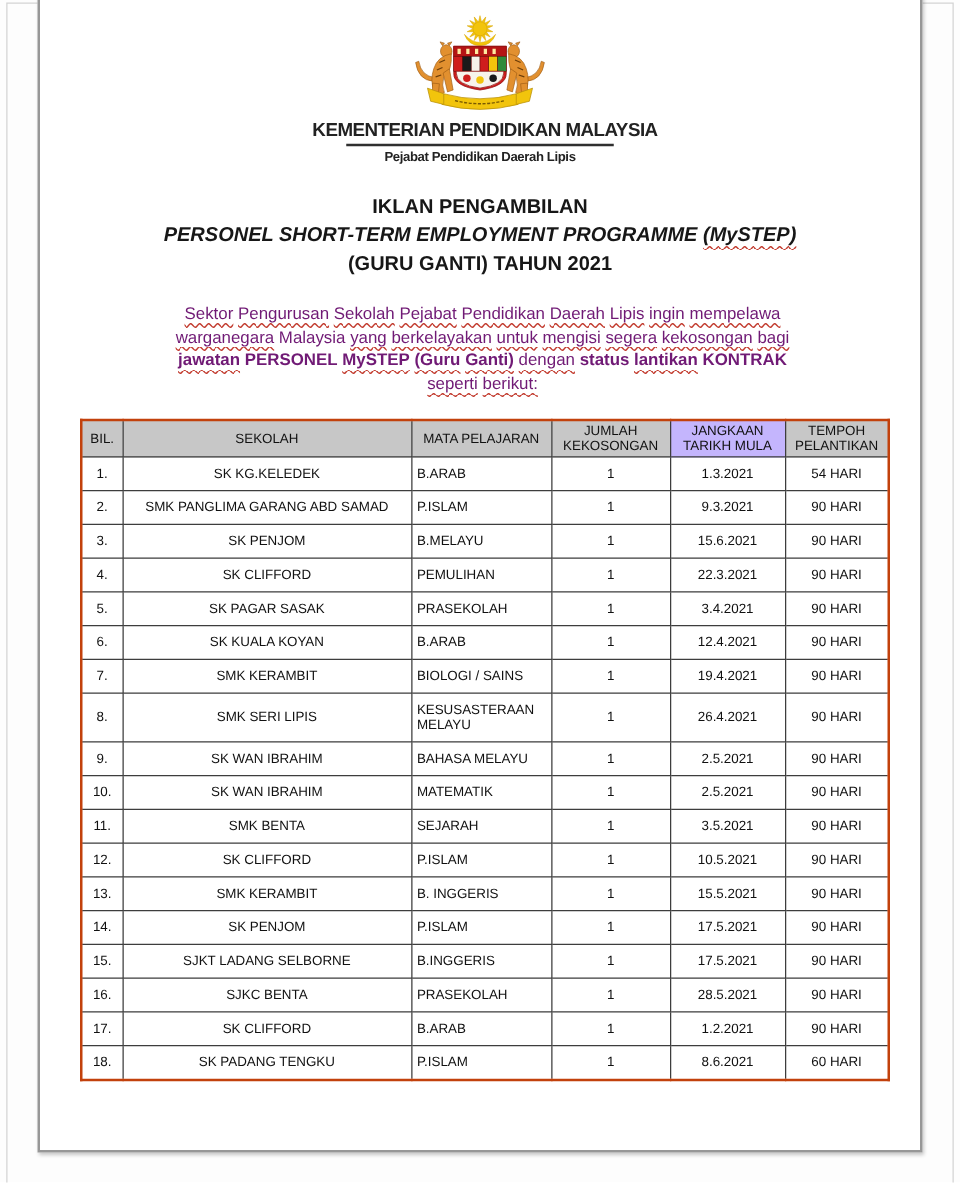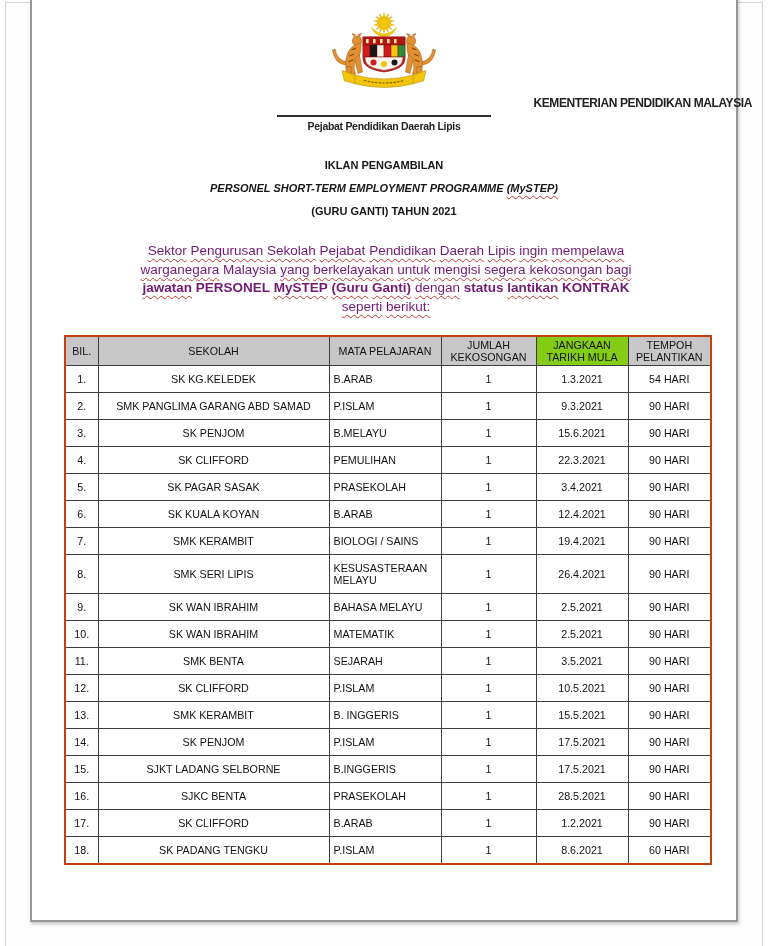--- a/index.html
+++ b/index.html
@@ -9,29 +9,29 @@
 
   .outer-frame { position:absolute; left:5px; top:2px; width:758px; height:970px;
                  border:1px solid #d3d3d3; background:transparent; }
 
   .page { position:absolute; left:30px; top:-6px; width:708px; height:928px;
           background:#ffffff; border:2px solid #979797;
           box-shadow:1px 2px 3px rgba(0,0,0,.22); }
 
   .crest-wrap { position:absolute; top:14px; left:50%; transform:translateX(-50%); }
 
-  .ministry { position:absolute; top:100px; left:16px; width:100%; text-align:right;
-              font-weight:bold; font-size:12px; letter-spacing:-0.4px; color:#222; }
+  .ministry { position:absolute; top:100px; left:4px; width:100%; text-align:center;
+              font-weight:bold; font-size:15px; letter-spacing:-0.4px; color:#222; }
   .lh-rule  { position:absolute; top:119px; left:50%; transform:translateX(-50%);
               width:214px; height:2px; background:#2f2f2f; }
   .department { position:absolute; top:124px; left:0; width:100%; text-align:center;
                 font-weight:bold; font-size:10.5px; letter-spacing:-0.3px; color:#222; }
 
   .title-block { position:absolute; top:158px; left:0; width:100%; text-align:center;
-                 font-weight:bold; font-size:11px; line-height:23px; color:#171717; }
+                 font-weight:bold; font-size:16px; line-height:23px; color:#171717; }
   .title-line2 { font-style:italic; }
 
   .intro { position:absolute; top:246px; left:34px; width:640px; text-align:center;
            font-size:13.5px; line-height:18.5px; color:#701a75; }
   .intro .b { font-weight:bold; }
 
   .sq { text-decoration-line:underline; text-decoration-style:wavy;
         text-decoration-color:#c23b2e; text-decoration-thickness:1px;
         text-underline-offset:3px; }
 
@@ -156,21 +156,21 @@
         <col style="width:95px">
           <col style="width:92px">
           <col style="width:83px">
       </colgroup>
       <thead>
           <tr>
             <th style="background: rgb(199, 199, 199);">BIL.</th>
             <th style="background: rgb(199, 199, 199);">SEKOLAH</th>
             <th style="background: rgb(199, 199, 199);">MATA PELAJARAN</th>
             <th style="background: rgb(199, 199, 199);">JUMLAH KEKOSONGAN</th>
-            <th style="background: #84cc16;">JANGKAAN TARIKH MULA</th>
+            <th style="background: #c4b5fd;">JANGKAAN TARIKH MULA</th>
             <th style="background: rgb(199, 199, 199); margin-top: 16px;">TEMPOH PELANTIKAN</th>
           </tr>
         </thead>
       <tbody>
           <tr>
             <td class="c0">1.</td>
             <td class="c1">SK KG.KELEDEK</td>
             <td class="c2">B.ARAB</td>
             <td class="c3">1</td>
             <td class="c4">1.3.2021</td>

